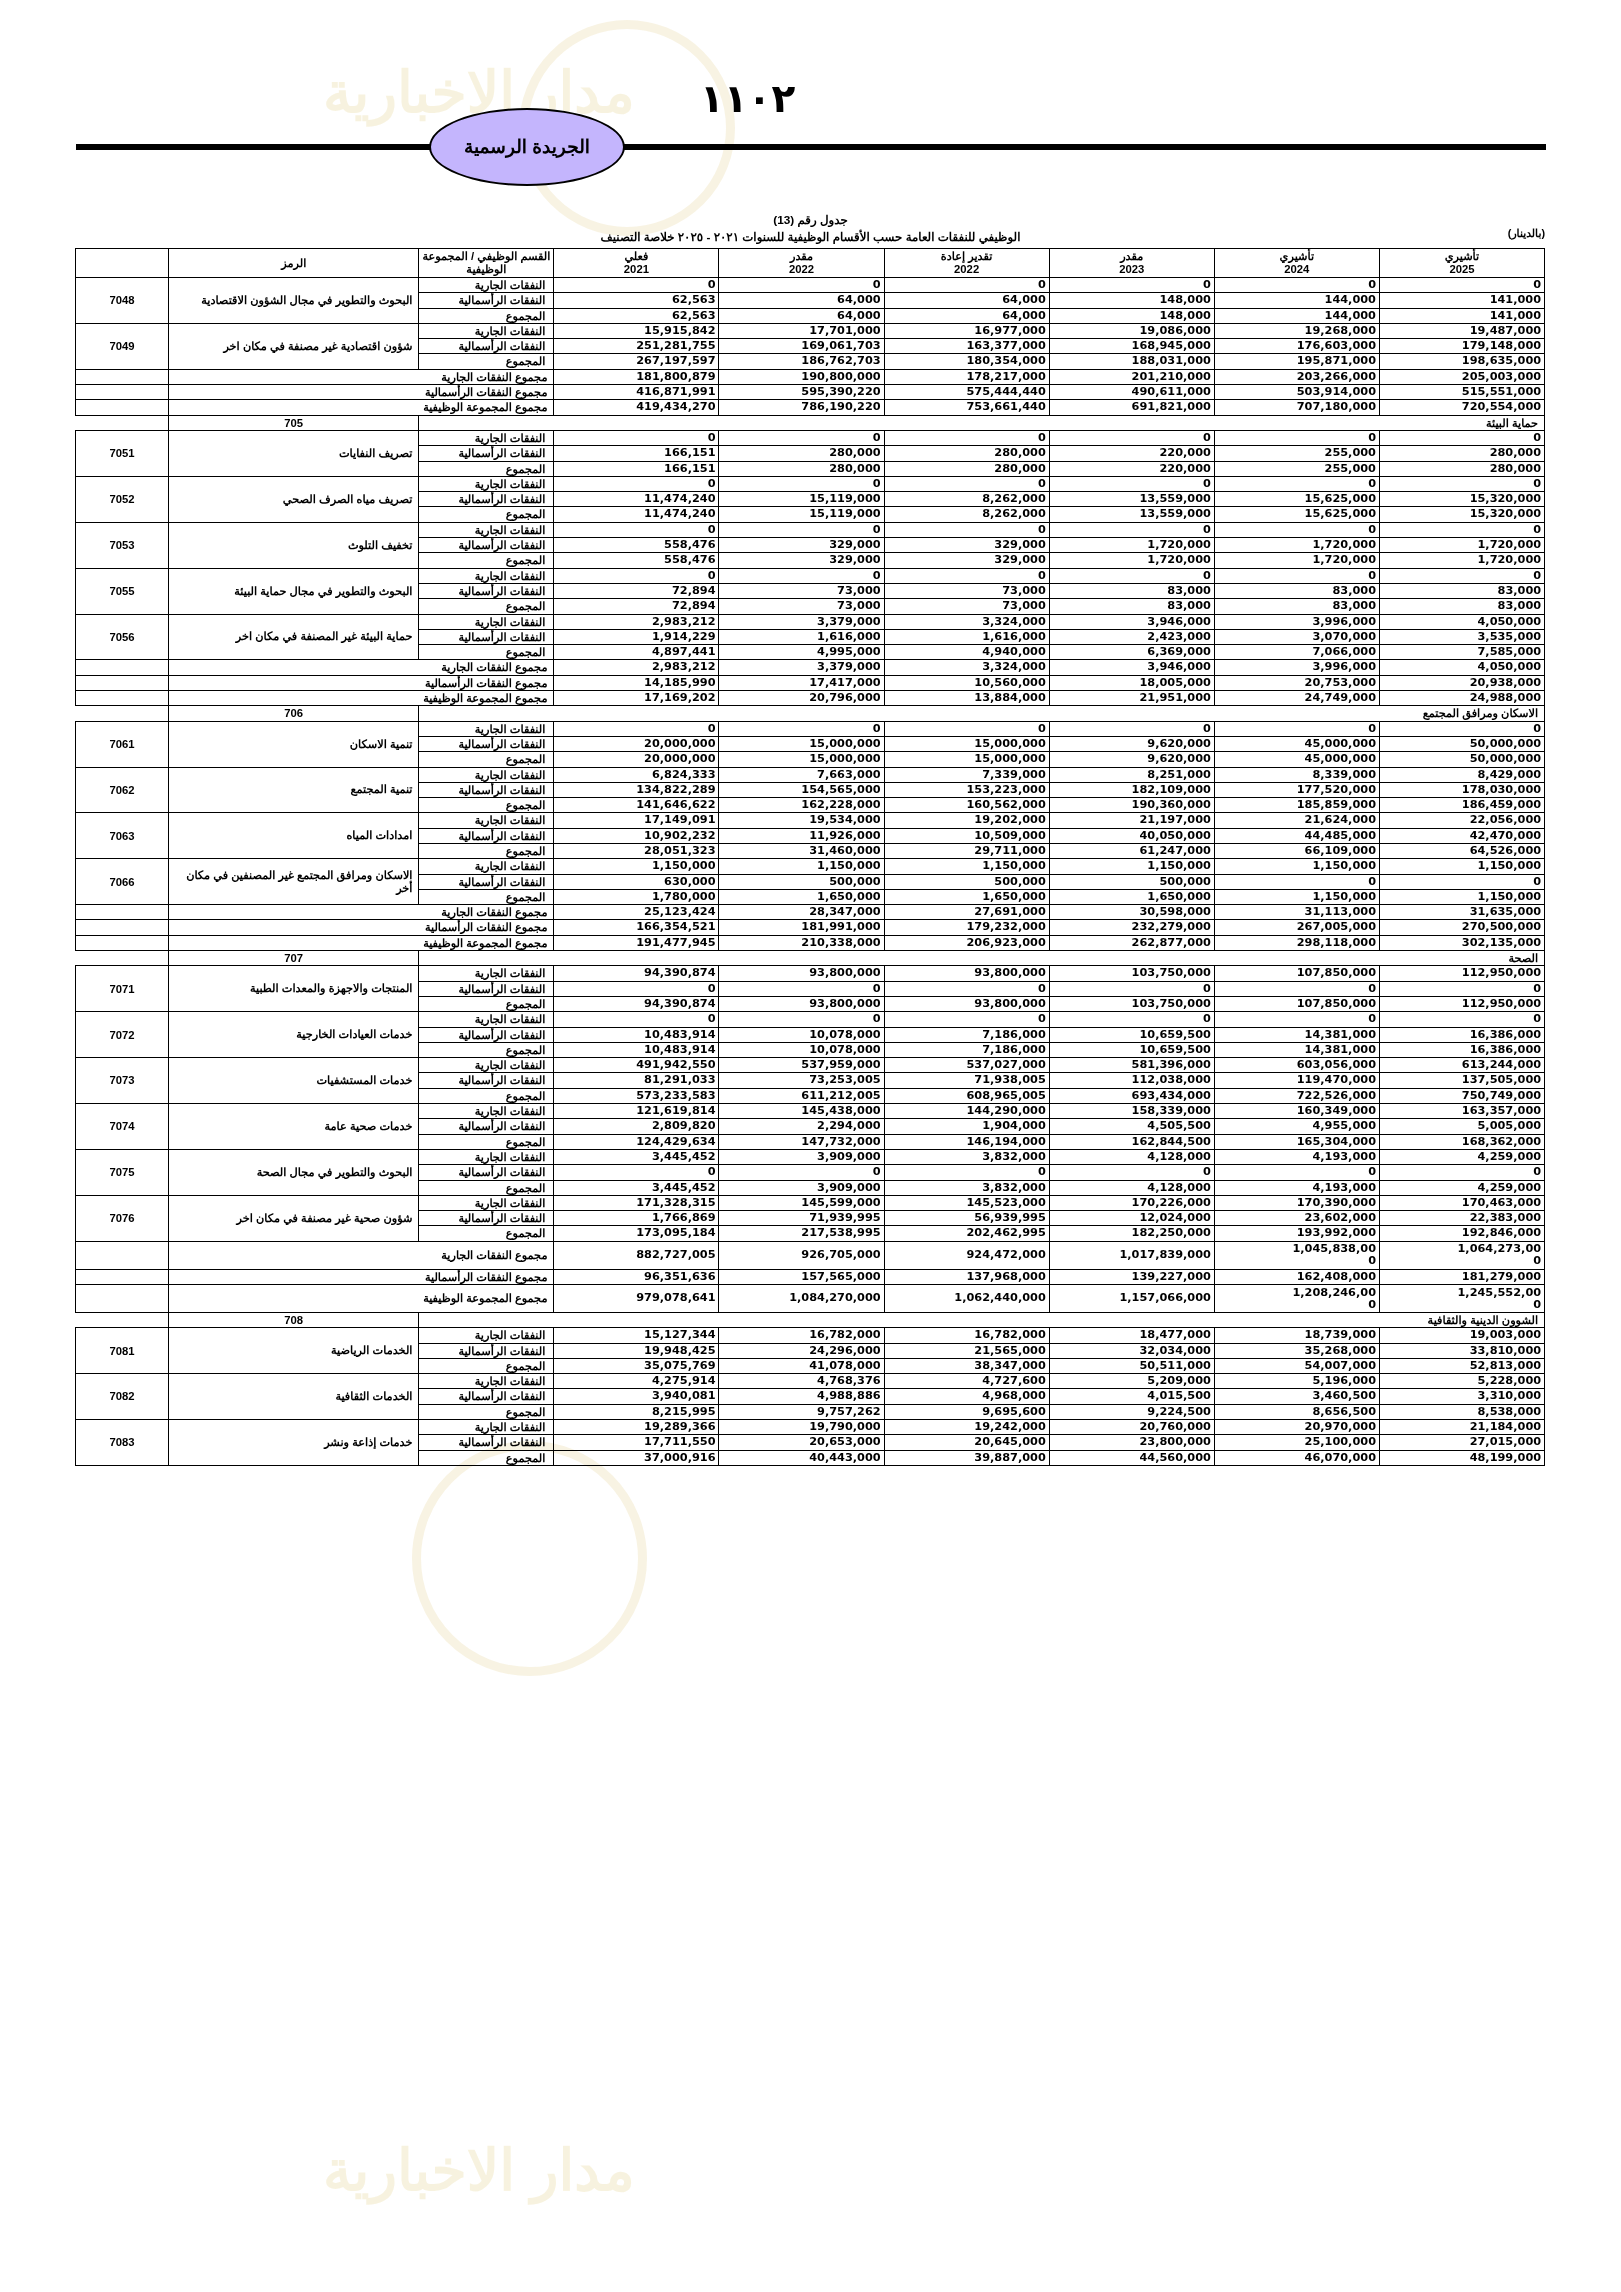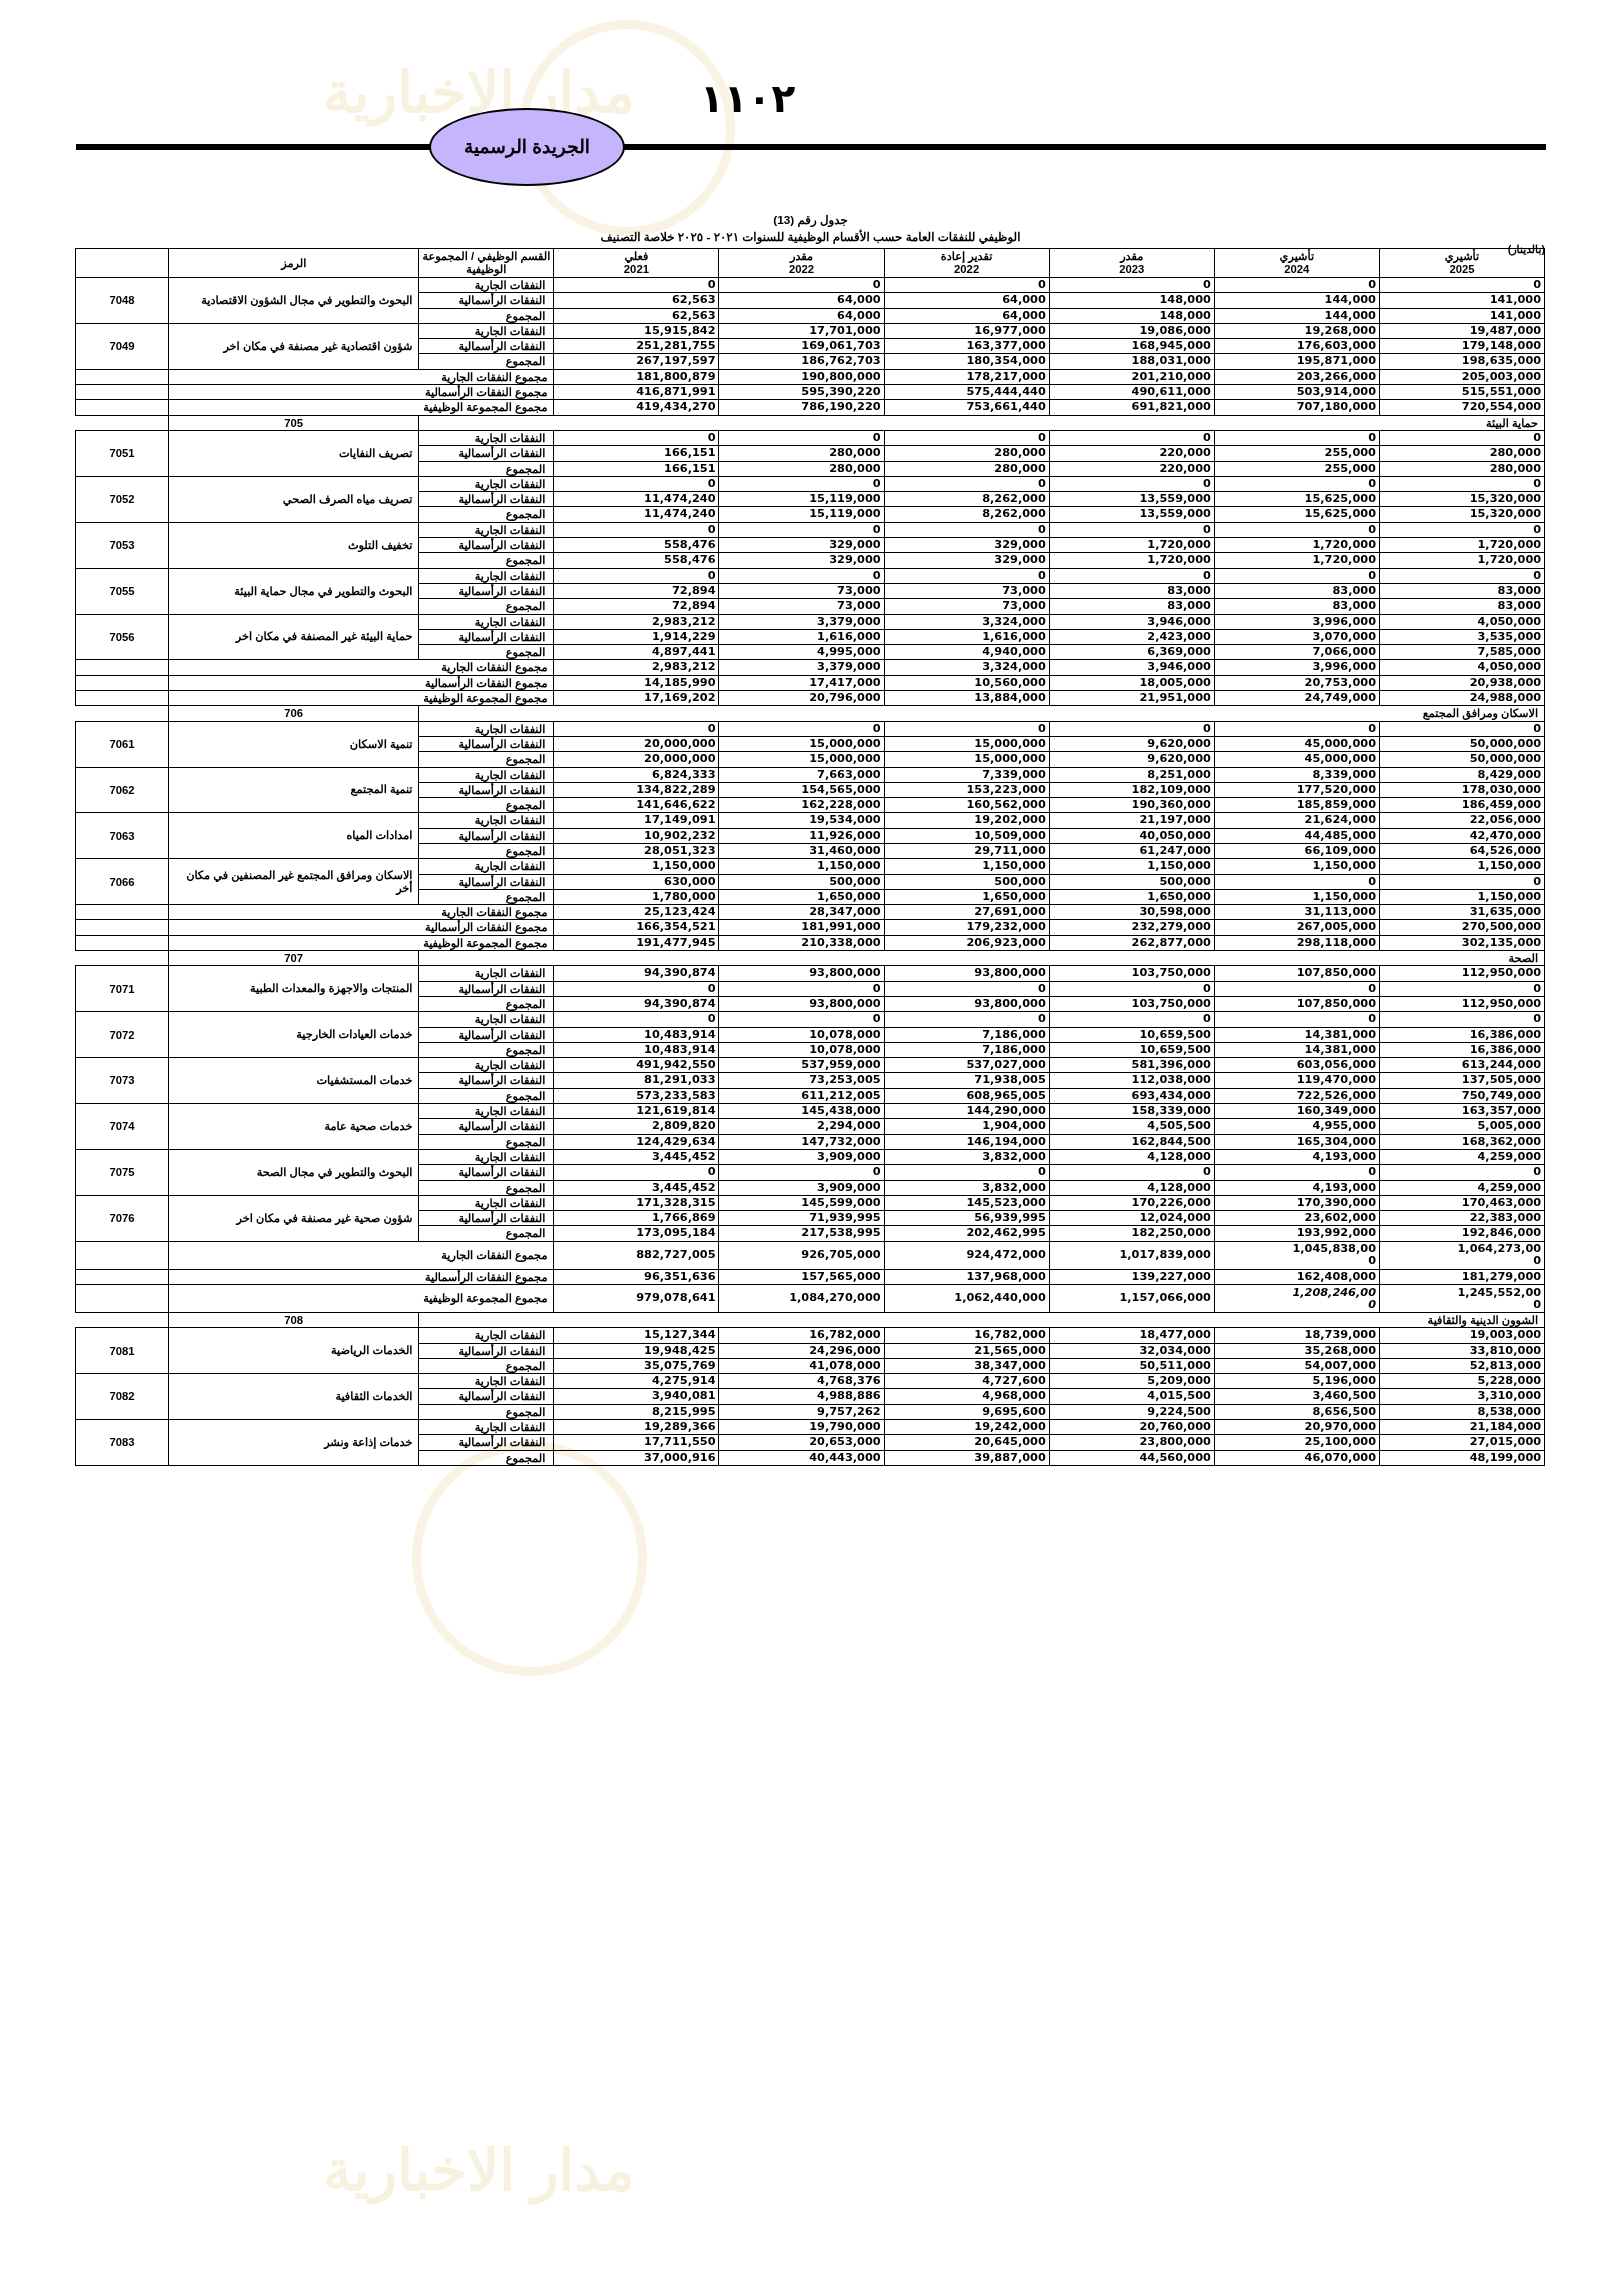--- a/index.html
+++ b/index.html
@@ -38,21 +38,21 @@
     font-size:18.6px; font-weight:bold;
   }
 
   
   .tbl-title {
     position:absolute; top:212px; left:0; width:1621px; text-align:center;
     font-size:11.8px; font-weight:bold; line-height:1.45;
   }
   .unit-note {
     position:absolute; top:227px; right:76px;
-    font-size:10.8px; font-weight:bold;margin-top:16px;
+    font-size:10.8px; font-weight:bold;
   }
 
   
   .tbl-wrap { position:absolute; top:248px; right:76px; width:1470px; }
   table { border-collapse: collapse; width:1470px; font-size:11.3px; }
   th, td {
     border:1px solid #000; padding:0 2.9px; height:14.3px; line-height:14.3px;
     white-space:nowrap; font-weight:bold;
   }
   thead th {
@@ -739,21 +739,21 @@
           <td class="num">139,227,000</td>
           <td class="num">137,968,000</td>
           <td class="num">157,565,000</td>
           <td class="num">96,351,636</td>
           <td class="tot" colspan="2">مجموع النفقات الرأسمالية</td>
           <td></td>
         </tr>
         <tr>
           <td class="num" style="white-space: pre-line; line-height: 1.05; height: 28px;">1,245,552,00
 0</td>
-          <td class="num" style="white-space: pre-line; line-height: 1.05; height: 28px; font-style: italic;">1,208,246,00
+          <td class="num" style="white-space: pre-line; line-height: 1.05; height: 28px;">1,208,246,00
 0</td>
           <td class="num">1,157,066,000</td>
           <td class="num">1,062,440,000</td>
           <td class="num">1,084,270,000</td>
           <td class="num">979,078,641</td>
           <td class="tot" colspan="2">مجموع المجموعة الوظيفية</td>
           <td></td>
         </tr>
         <tr>
           <td class="sec" colspan="7">الشوون الدينية والثقافية</td>

